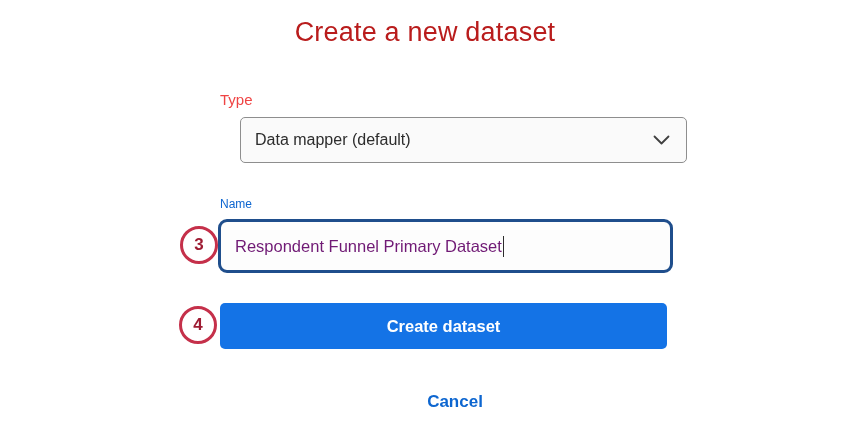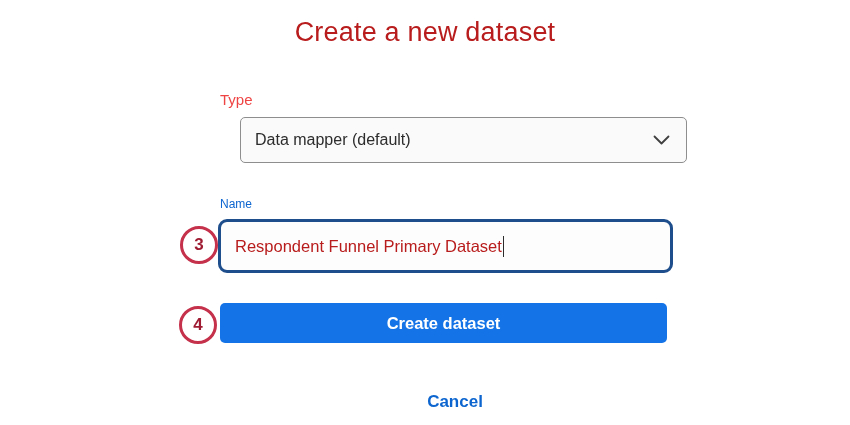--- a/index.html
+++ b/index.html
@@ -64,37 +64,37 @@
     height: 54px;
     background: #fdfdfd;
     border: 3px solid #1f4e8c;
     border-radius: 9px;
     display: flex;
     align-items: center;
     padding: 0 14px;
   }
   .text-input .input-value {
     font-size: 16.5px;
-    color: #b91c1c;
+    color: #701a75;
     white-space: nowrap;
   }
   .caret {
     display: inline-block;
     width: 1.5px;
     height: 21px;
     background: #2c2c2c;
     margin-left: 1px;
   }
 
   .primary-button {
     position: absolute;
     left: 220px;
     top: 303px;
     width: 447px;
-    height: 40px;
+    height: 46px;
     background: #1473e6;
     border: none;
     border-radius: 5px;
     color: #ffffff;
     font-family: "Liberation Sans", sans-serif;
     font-size: 16.5px;
     font-weight: 700;
     cursor: pointer;
   }
 

